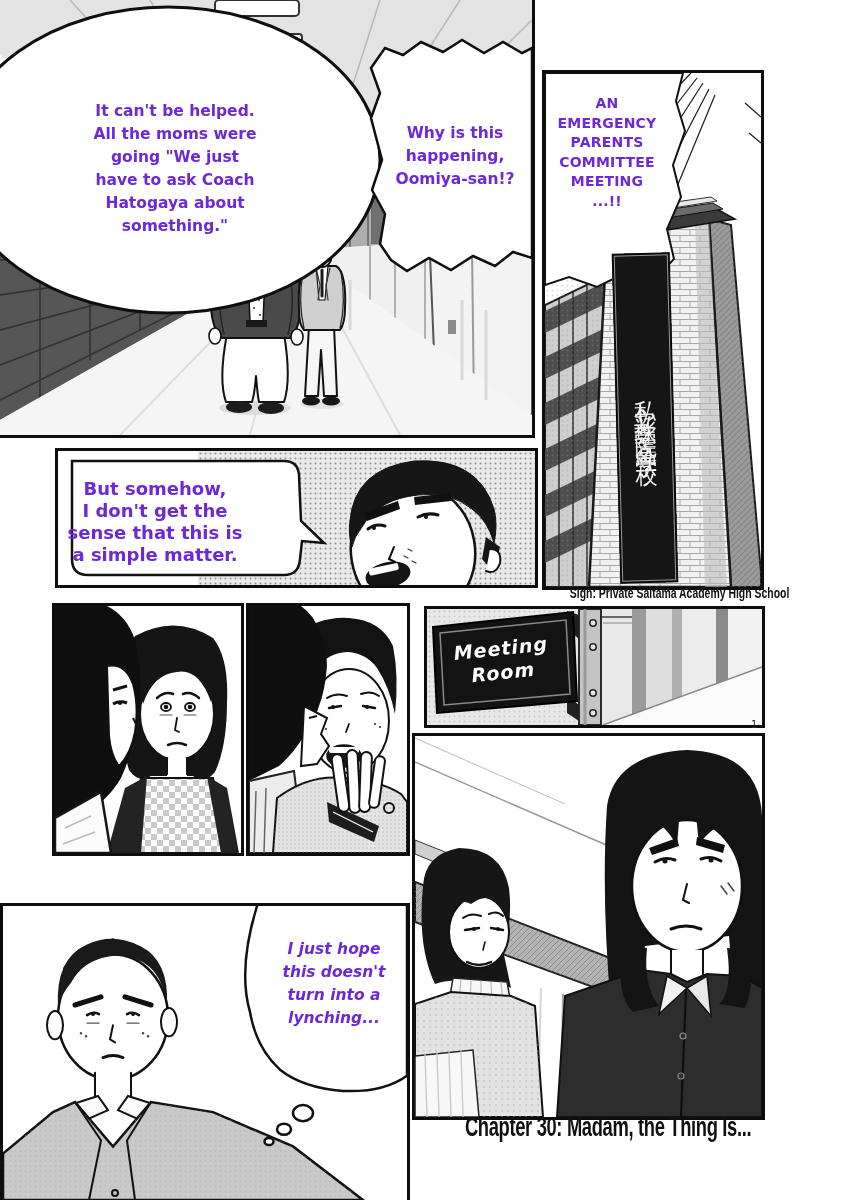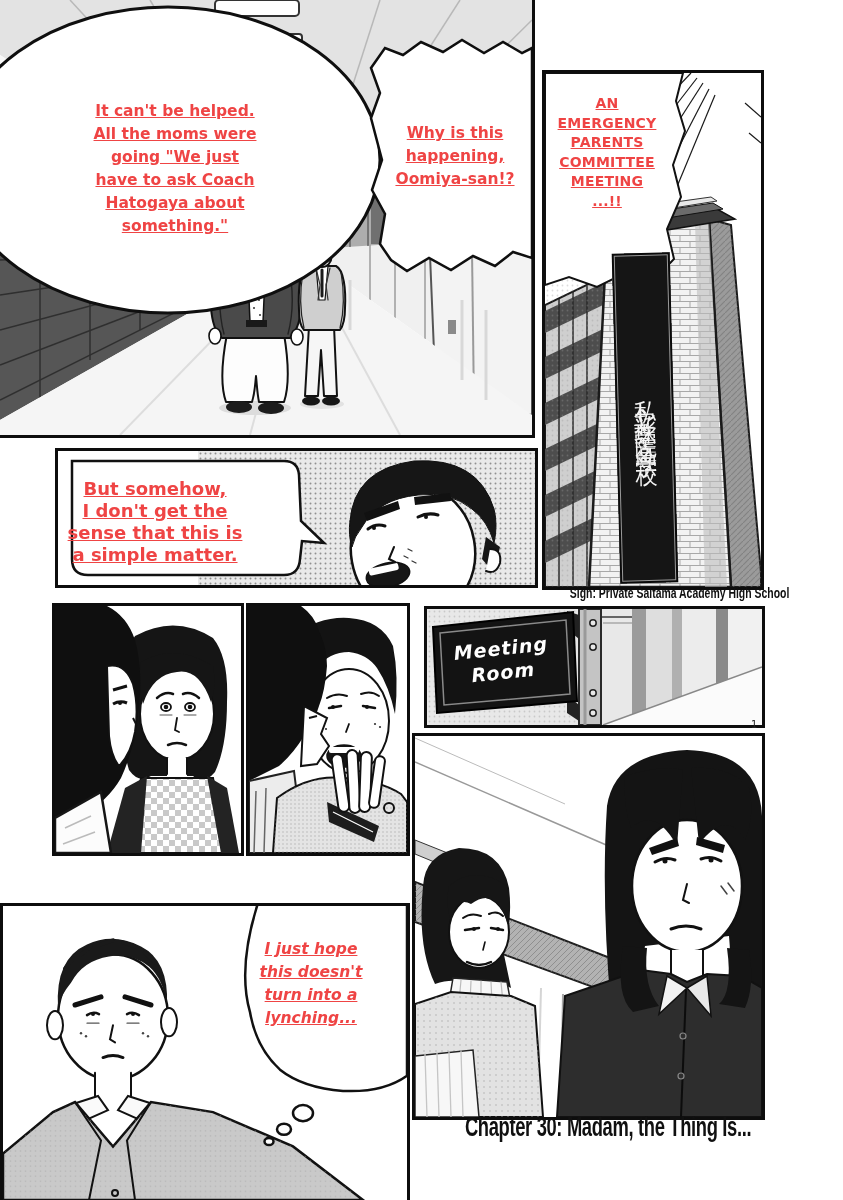--- a/index.html
+++ b/index.html
@@ -1,21 +1,21 @@
 <!DOCTYPE html>
 <html><head>
 <meta charset="utf-8">
 <style>
   html,body{margin:0;padding:0;background:#fff;}
   .page{position:relative;width:843px;height:1200px;background:#fff;overflow:hidden;
         font-family:"DejaVu Sans",sans-serif;color:#101010;}
   .panel{position:absolute;background:#fff;border:3px solid #0d0d0d;box-sizing:border-box;overflow:hidden;}
   .panel svg{display:block;width:100%;height:100%;}
-  .txt{position:absolute;z-index:6;white-space:pre-line;text-align:center;color:#ef4444;
-       font-weight:bold;line-height:1.45;text-decoration:underline;}
+  .txt{position:absolute;z-index:6;white-space:pre-line;text-align:center;color:#6d28d9;
+       font-weight:bold;line-height:1.45;}
   .bubble-txt{font-size:15.5px;line-height:23px;}
   .caption-txt{font-size:14px;line-height:19.5px;letter-spacing:.2px;}
   .thought-txt{font-size:15.5px;line-height:23px;font-style:italic;}
   .jp-sign{position:absolute;z-index:6;writing-mode:vertical-rl;text-orientation:upright;
        background:#151515;color:#f5f5f5;font-size:22px;letter-spacing:7px;
        display:flex;align-items:center;justify-content:center;
        box-shadow:inset 0 0 0 2px #0a0a0a, inset 0 0 0 3px #9a9a9a;
        transform:rotate(-1.5deg);font-family:sans-serif;}
   .meeting-sign{position:absolute;z-index:6;display:flex;align-items:center;justify-content:center;
        color:#fff;font-weight:bold;font-style:italic;font-size:19px;line-height:24px;
@@ -613,20 +613,20 @@
   <div class="txt bubble-txt" style="left:65px;top:478px;width:180px;font-size:18px;line-height:22px;">But somehow,
 I don't get the
 sense that this is
 a simple matter.</div>
 
   <div class="meeting-sign" style="left:436px;top:622px;width:132px;height:76px;">Meeting
 Room</div>
 
   <div class="page-num" style="left:751px;top:719px;">1</div>
 
-  <div class="txt thought-txt" style="left:241px;top:938px;width:140px;">I just hope
+  <div class="txt thought-txt" style="left:264px;top:938px;width:140px;">I just hope
 this doesn't
 turn into a
 lynching...</div>
 
   <div class="chapter" style="left:406px;top:1112px;width:368px;">Chapter 30: Madam, the Thing Is...</div>
 
 </div>
 
 </body></html>

